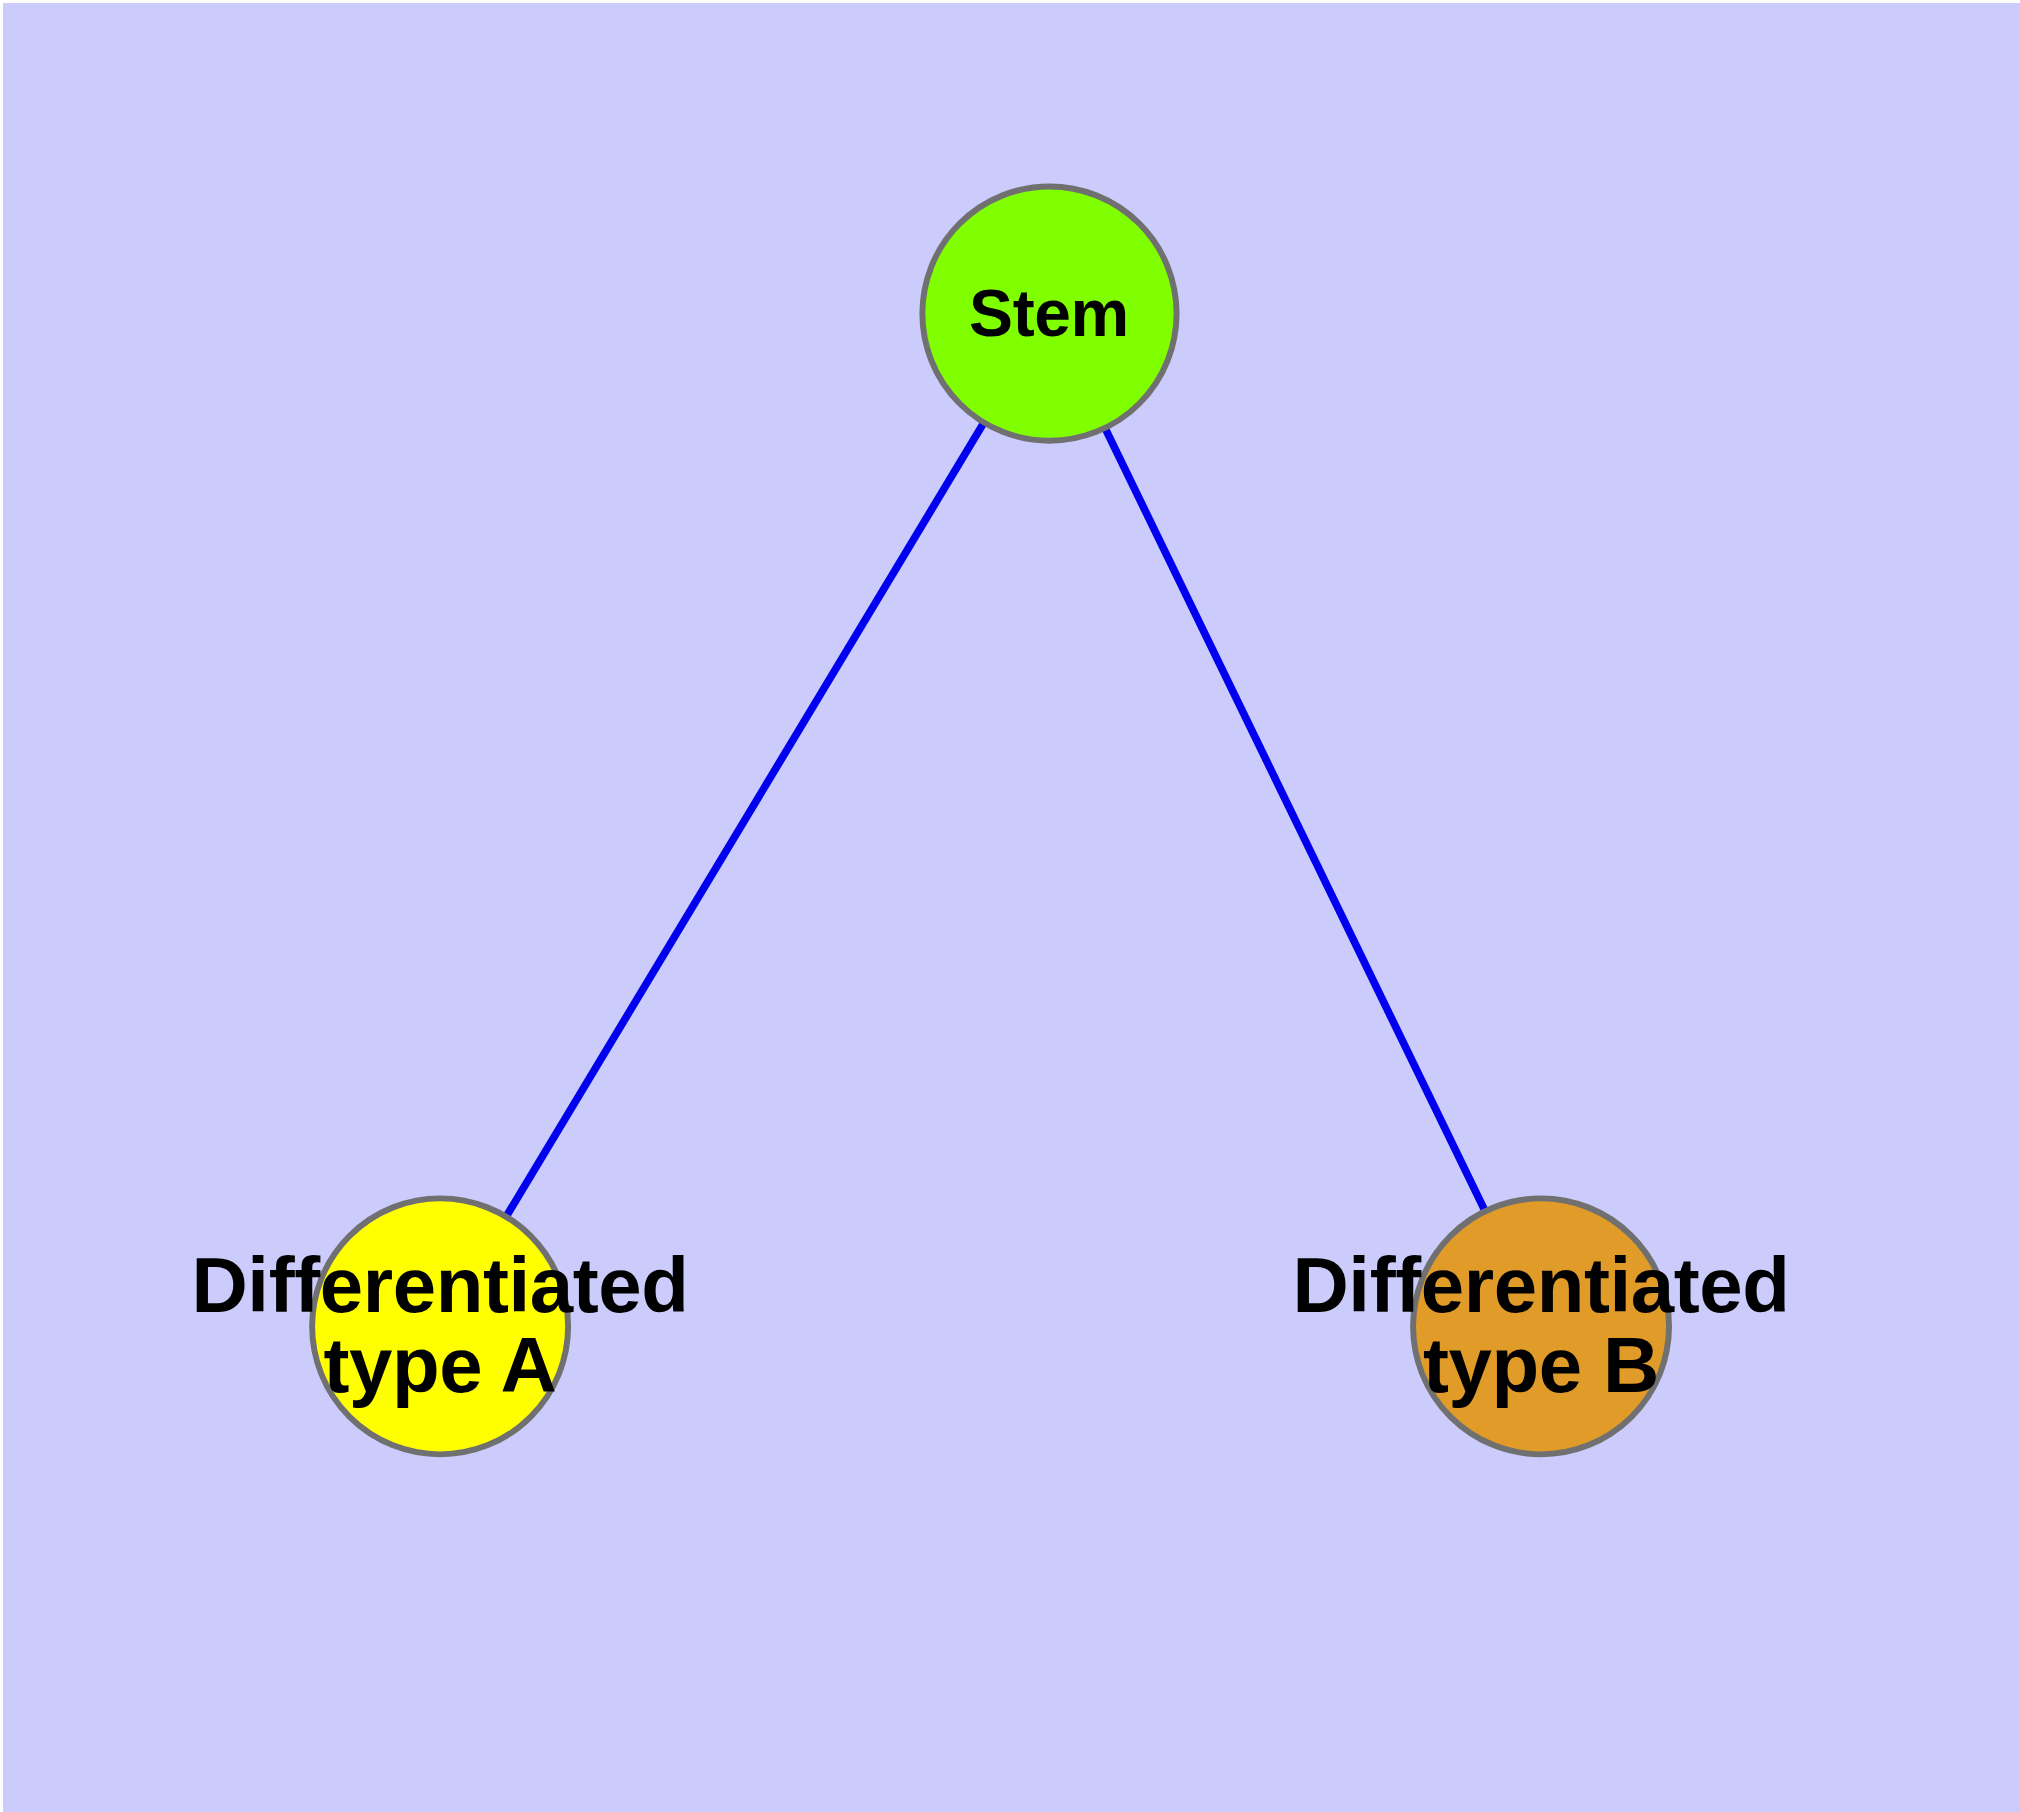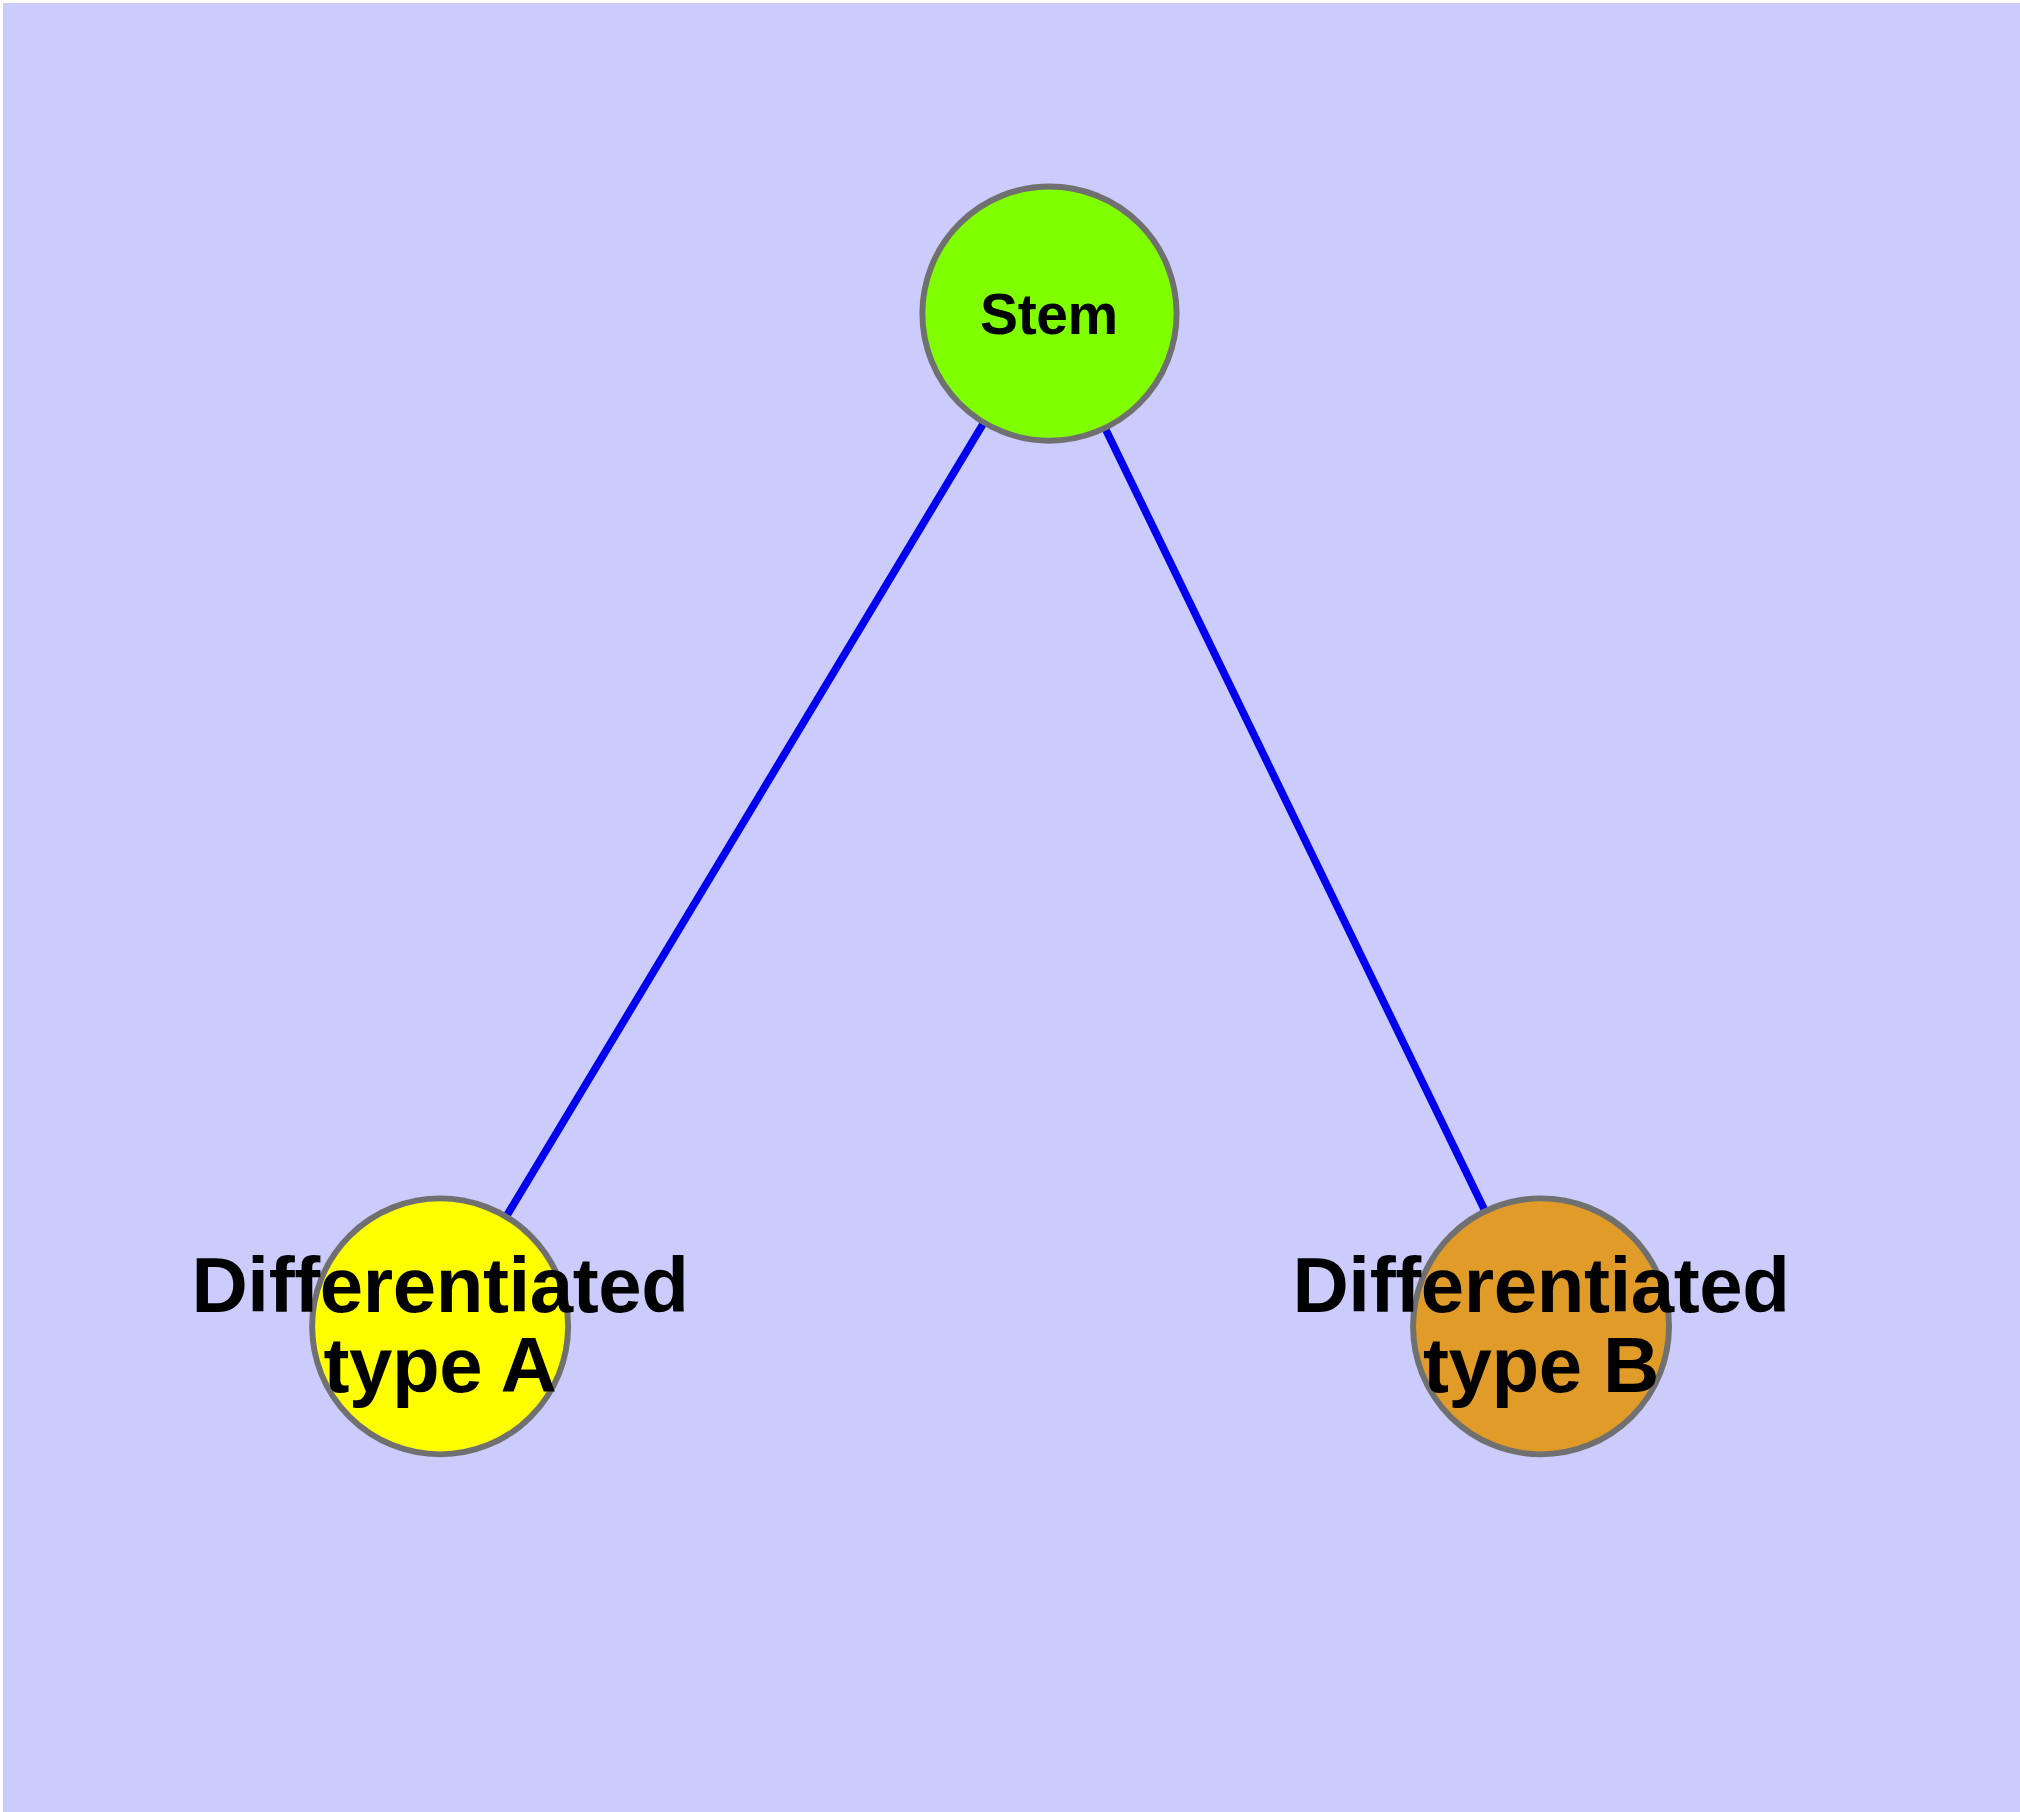--- a/index.html
+++ b/index.html
@@ -59,21 +59,21 @@
         <line x1="1238" y1="370" x2="1818" y2="1565" stroke="#0000ee" stroke-width="9" stroke-linecap="butt"></line>
       </g>
     <g id="nodes-layer">
         <circle cx="1238" cy="370" r="150" fill="#7fff00" stroke="#707070" stroke-width="7"></circle>
         <circle cx="519" cy="1565" r="151" fill="#ffff00" stroke="#707070" stroke-width="7"></circle>
         <circle cx="1818" cy="1565" r="151" fill="#e09b28" stroke="#707070" stroke-width="7"></circle>
       </g>
   </svg>
 
   <div id="labels-layer">
-      <div class="node-label" style="left: 1049px; top: 314px; color: rgb(0, 0, 0); font-size: 57px;">Stem</div>
+      <div class="node-label" style="left: 1049px; top: 314px; color: rgb(0, 0, 0); font-size: 66px;">Stem</div>
       <div class="node-label" style="left: 440px; top: 1326px; color: rgb(0, 0, 0); font-size: 78px;">Differentiated
 type A</div>
       <div class="node-label" style="left: 1541px; top: 1326px; color: rgb(0, 0, 0); font-size: 78px;">Differentiated
 type B</div>
     </div>
 
 </div>
 
 
 </body></html>

